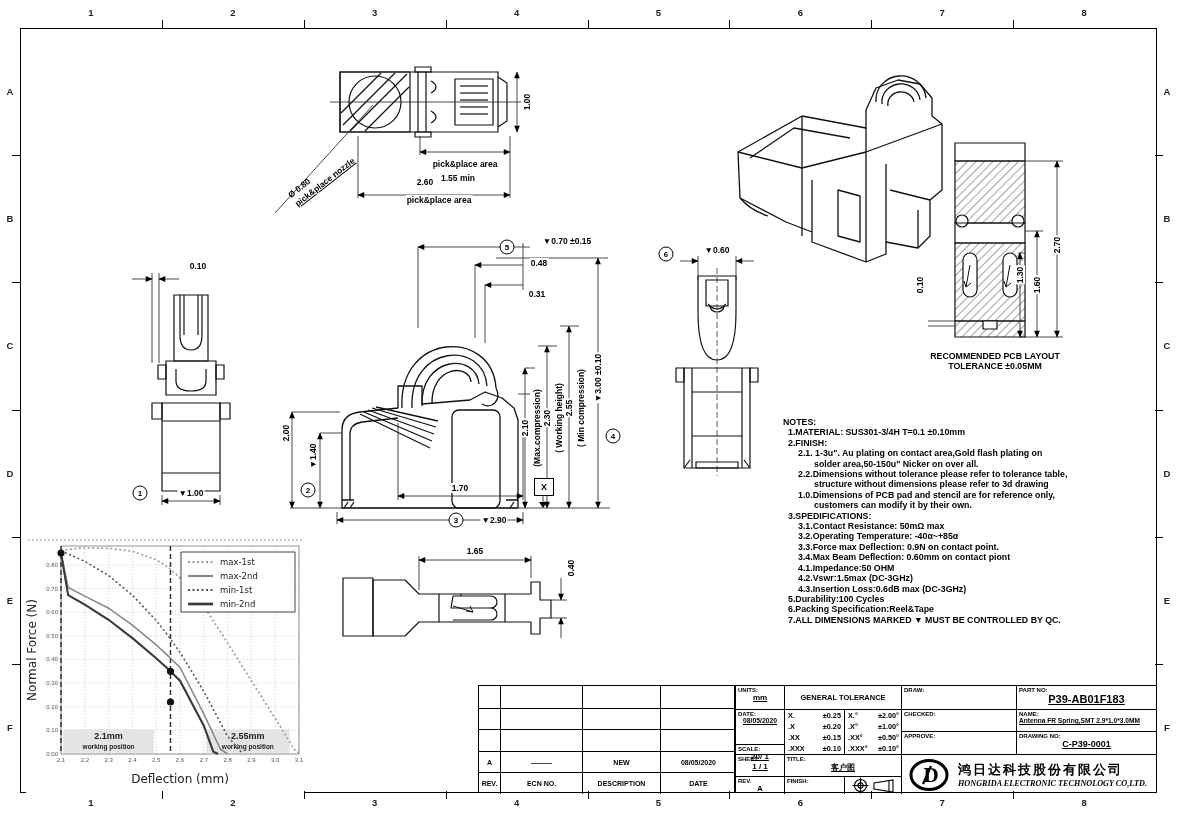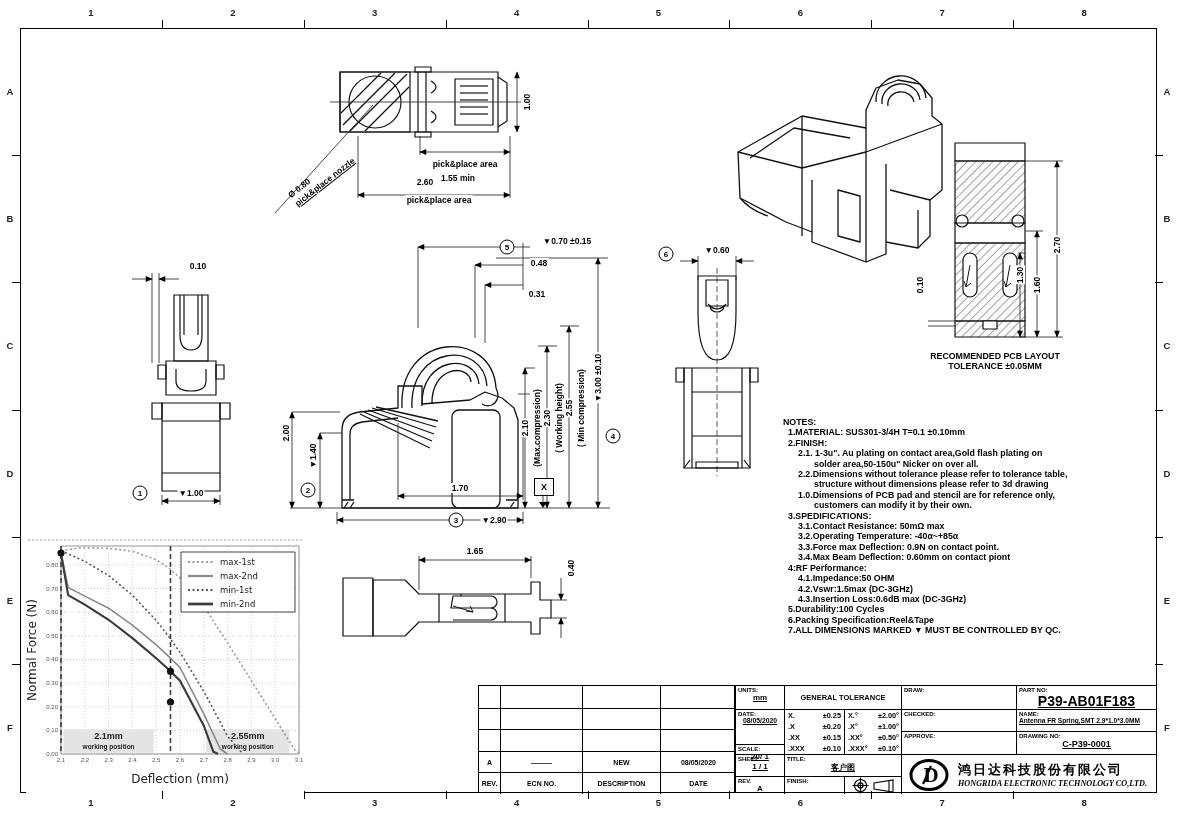--- a/index.html
+++ b/index.html
@@ -382,21 +382,20 @@
       <div class="n3">solder area,50-150u" Nicker on over all.</div>
       <div class="n2">2.2.Dimensions without tolerance please refer to tolerance table,</div>
       <div class="n3">structure without dimensions please refer to 3d drawing</div>
       <div class="n2">1.0.Dimensions of PCB pad and stencil are for reference only,</div>
       <div class="n3">customers can modify it by their own.</div>
       <div class="n1">3.SPEDIFICATIONS:</div>
       <div class="n2">3.1.Contact Resistance: 50mΩ max</div>
       <div class="n2">3.2.Operating Temperature: -40α~+85α</div>
       <div class="n2">3.3.Force max Deflection: 0.9N on contact point.</div>
       <div class="n2">3.4.Max Beam Deflection: 0.60mm on contact piont</div>
-      <div class="n1">4:RF Performance:</div>
       <div class="n2">4.1.Impedance:50 OHM</div>
       <div class="n2">4.2.Vswr:1.5max (DC-3GHz)</div>
       <div class="n2">4.3.Insertion Loss:0.6dB max (DC-3GHz)</div>
       <div class="n1">5.Durability:100 Cycles</div>
       <div class="n1">6.Packing Specification:Reel&amp;Tape</div>
       <div class="n1">7.ALL DIMENSIONS MARKED ▼ MUST BE CONTROLLED BY QC.</div>
     </div>
 
   <div id="force-chart"><svg width="279" height="254">
         <rect x="0" y="0" width="279" height="254" fill="#fff"></rect>
@@ -585,21 +584,21 @@
       <span class="tb-lab">DRAW:</span>
     </div>
     <div class="tb-cell" style="left:165px;top:23px;width:115px;height:22px;">
       <span class="tb-lab">CHECKED:</span>
     </div>
     <div class="tb-cell" style="left:165px;top:45px;width:115px;height:23px;">
       <span class="tb-lab">APPROVE:</span>
     </div>
     <div class="tb-cell" style="left:280px;top:0;width:140px;height:23px;border-top:none;">
       <span class="tb-lab">PART NO:</span>
-      <span class="tb-val" style="font-size:14px">P39-AB01F183</span>
+      <span class="tb-val" style="font-size:11px">P39-AB01F183</span>
     </div>
     <div class="tb-cell" style="left:280px;top:23px;width:140px;height:22px;">
       <span class="tb-lab">NAME:</span>
       <span class="tb-val" style="font-size:6.6px;text-align:left;padding-left:2px;">Antenna FR Spring,SMT 2.9*1.0*3.0MM</span>
     </div>
     <div class="tb-cell" style="left:280px;top:45px;width:140px;height:23px;">
       <span class="tb-lab">DRAWING NO:</span>
       <span class="tb-val" style="font-size:9px">C-P39-0001</span>
     </div>
     <div class="tb-cell" style="left:165px;top:68px;width:255px;height:40px;display:flex;align-items:center;gap:8px;padding-left:6px;">

